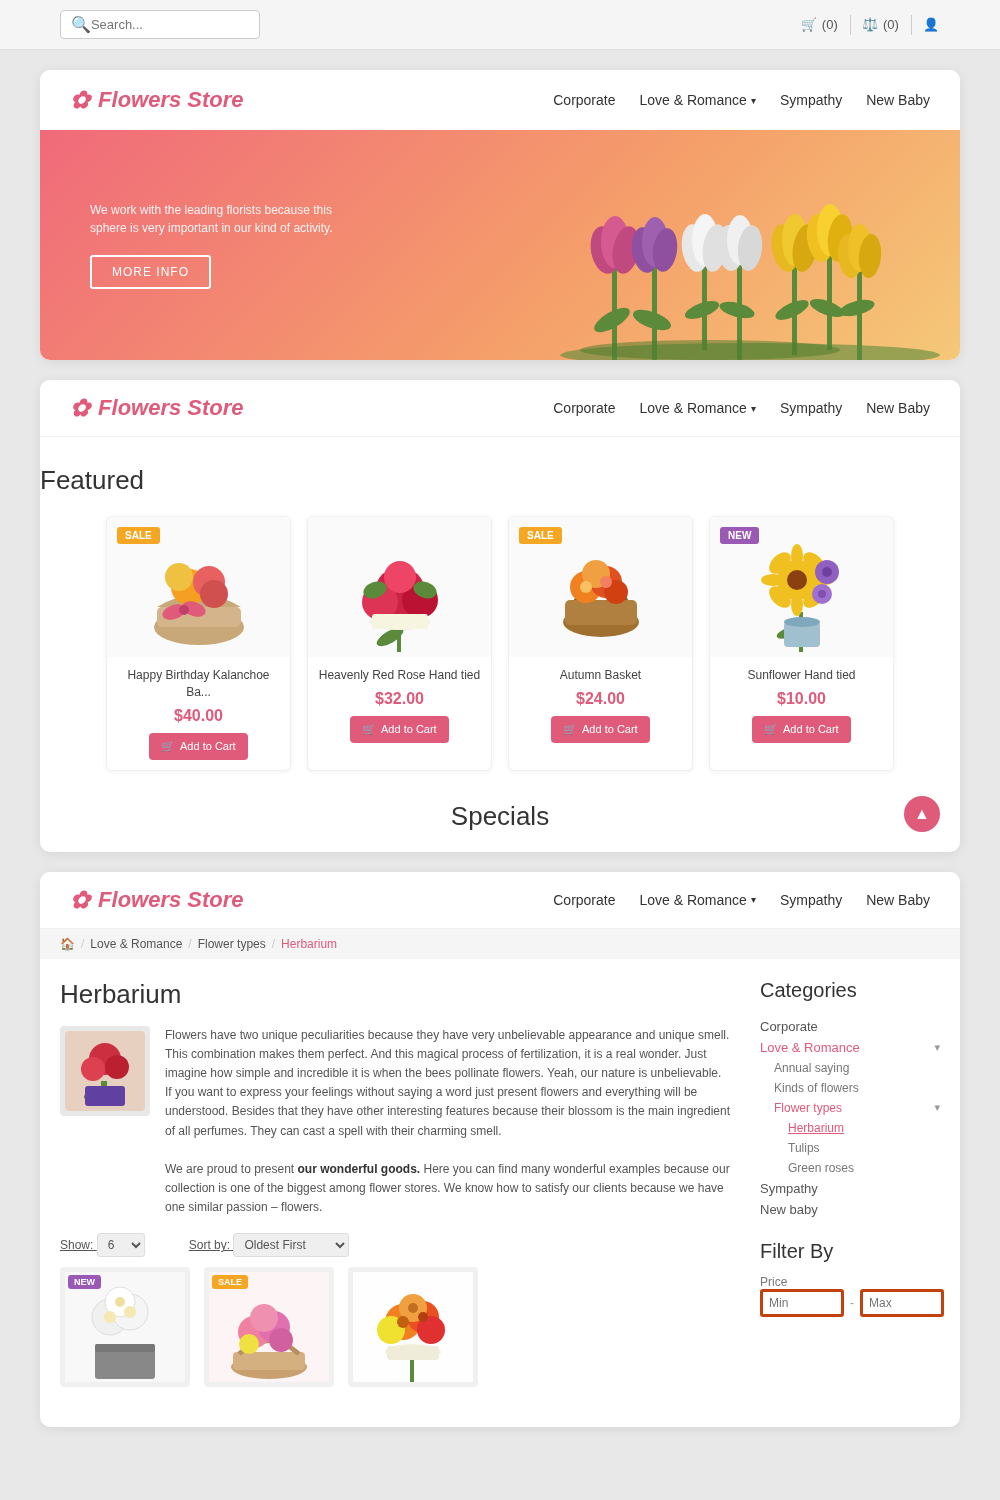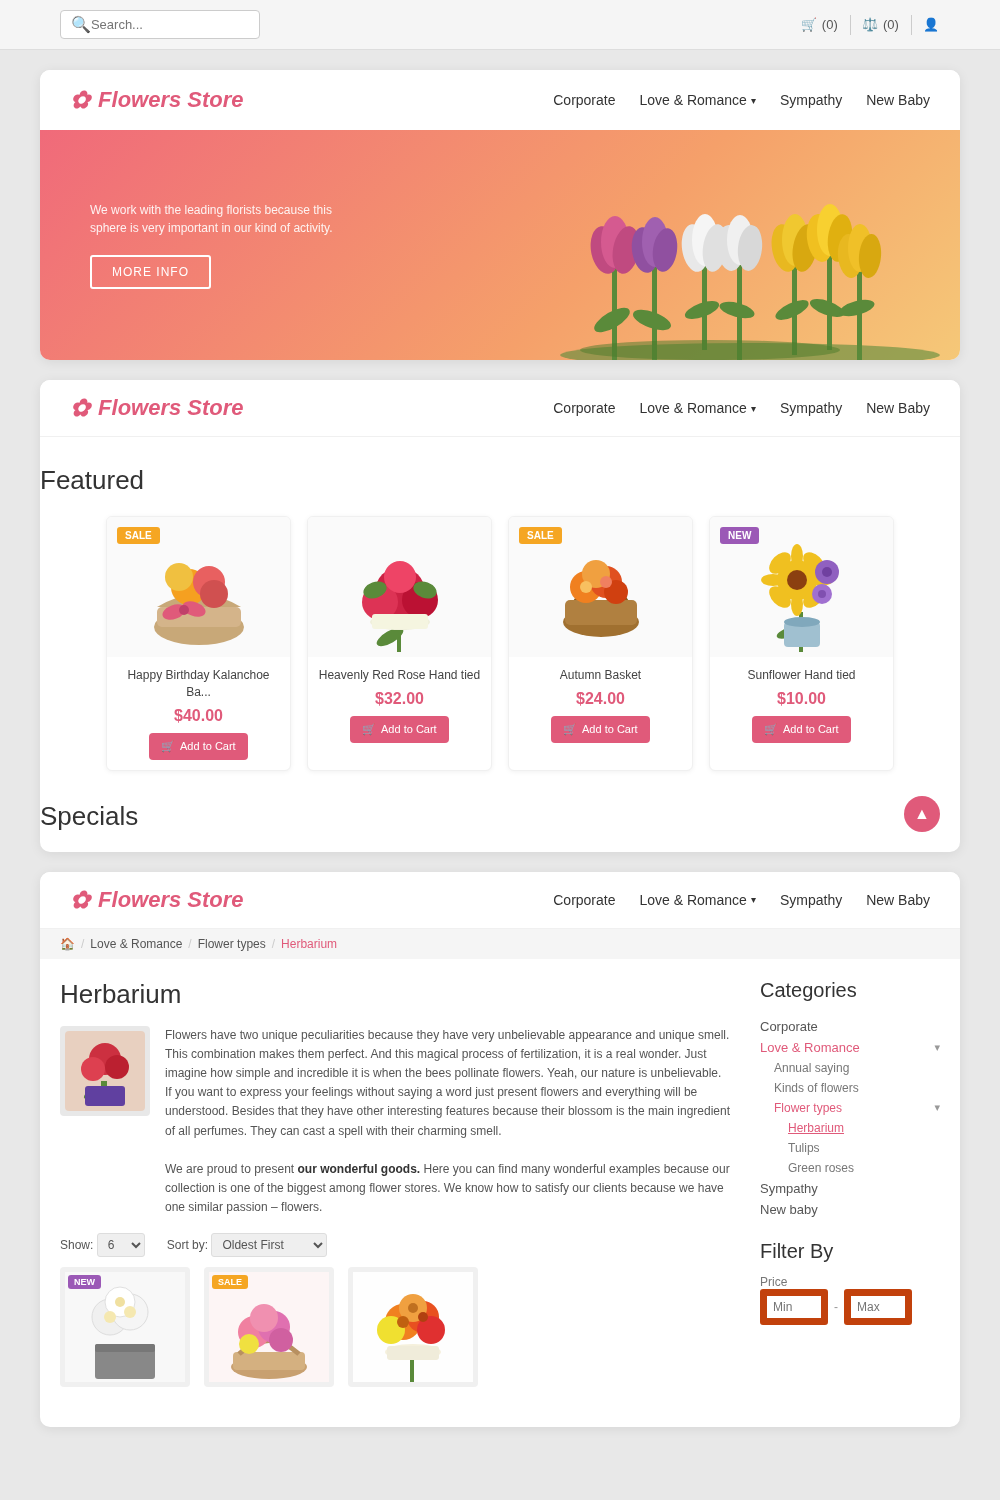--- a/index.html
+++ b/index.html
@@ -227,21 +227,21 @@
       border-radius: 4px;
       padding: 7px 12px;
       font-size: 11px;
       cursor: pointer;
       display: flex;
       align-items: center;
       gap: 5px;
       margin: 0 auto;
     }
     .specials-title {
-      text-align: left;
+      text-align: center;
       font-size: 26px;
       font-weight: 500;
       color: #333;
       padding: 10px 0 20px;
     }
     .scroll-top-btn {
       position: absolute;
       right: 20px;
       bottom: 20px;
       background: #e05a7a;
@@ -297,25 +297,26 @@
       justify-content: center;
     }
     .article-text {
       font-size: 12px;
       color: #555;
       line-height: 1.6;
     }
     .article-text strong { color: #333; }
     .controls-row {
       display: flex;
-      gap: 22px;
+      gap: 44px;
       align-items: center;
       margin: 6px 0;
       font-size: 12px;
       color: #555;
+      text-decoration: underline;
     }
     .controls-row select {
       border: 1px solid #ddd;
       border-radius: 3px;
       padding: 3px 6px;
       font-size: 12px;
       color: #555;
     }
     .mini-products {
       display: flex;
@@ -391,22 +392,22 @@
     .filter-label {
       font-size: 12px;
       color: #777;
     }
     .price-inputs {
       display: flex;
       align-items: center;
       gap: 6px;
     }
     .price-inputs input {
-      width: 68px;
-      border: 7px solid #c2410c;
+      width: 84px;
+      border: 3px solid #c2410c;
       border-radius: 3px;
       padding: 4px 6px;
       font-size: 12px;
       color: #555;
     }
     .price-inputs .dash { color: #999; font-size: 12px; }
   </style>
 </head>
 <body>
 

